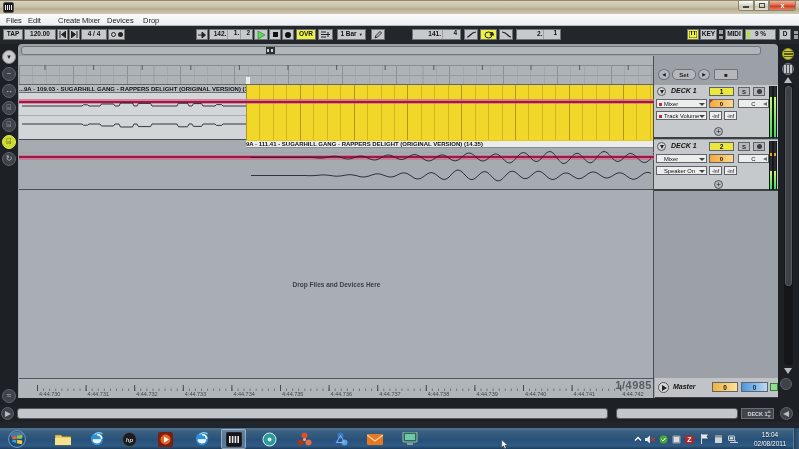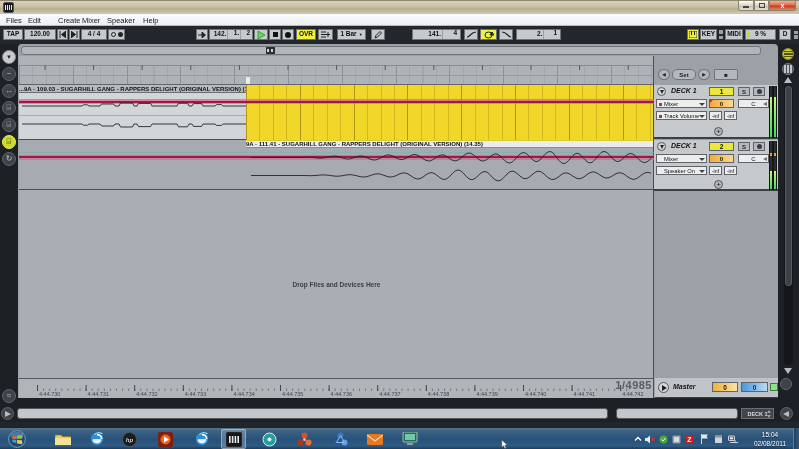--- a/index.html
+++ b/index.html
@@ -213,22 +213,22 @@
     <div id="btn-close" class="abs winbtn">
         <div class="winglyph">x</div>
       </div>
   </div>
 
   <div id="menubar" class="abs">
       <div class="menu-item" style="left: 6px;">Files</div>
       <div class="menu-item" style="left: 28px;">Edit</div>
       <div class="menu-item" style="left: 44px; margin-left: 14px;">Create</div>
       <div class="menu-item" style="left: 82px;">Mixer</div>
-      <div class="menu-item" style="left: 107px;">Speaker</div>
-      <div class="menu-item" style="left: 143px;">Help</div>
+      <div class="menu-item" style="left: 107px;">Devices</div>
+      <div class="menu-item" style="left: 143px;">Drop</div>
     </div>
 
   <div id="transport" class="abs">
       <div class="tbtn" style="left: 3px; width: 20px;">TAP</div>
       <div class="tbtn" style="left: 24px; width: 32px;">120.00</div>
       <div class="tbtn" style="left: 57px; width: 11px;">
         <svg width="7" height="7" viewBox="0 0 7 7">
           <path d="M1,0v7M7,0L2.5,3.5L7,7Z" stroke="#222" fill="#222" stroke-width="1"></path>
         </svg>
       </div>

